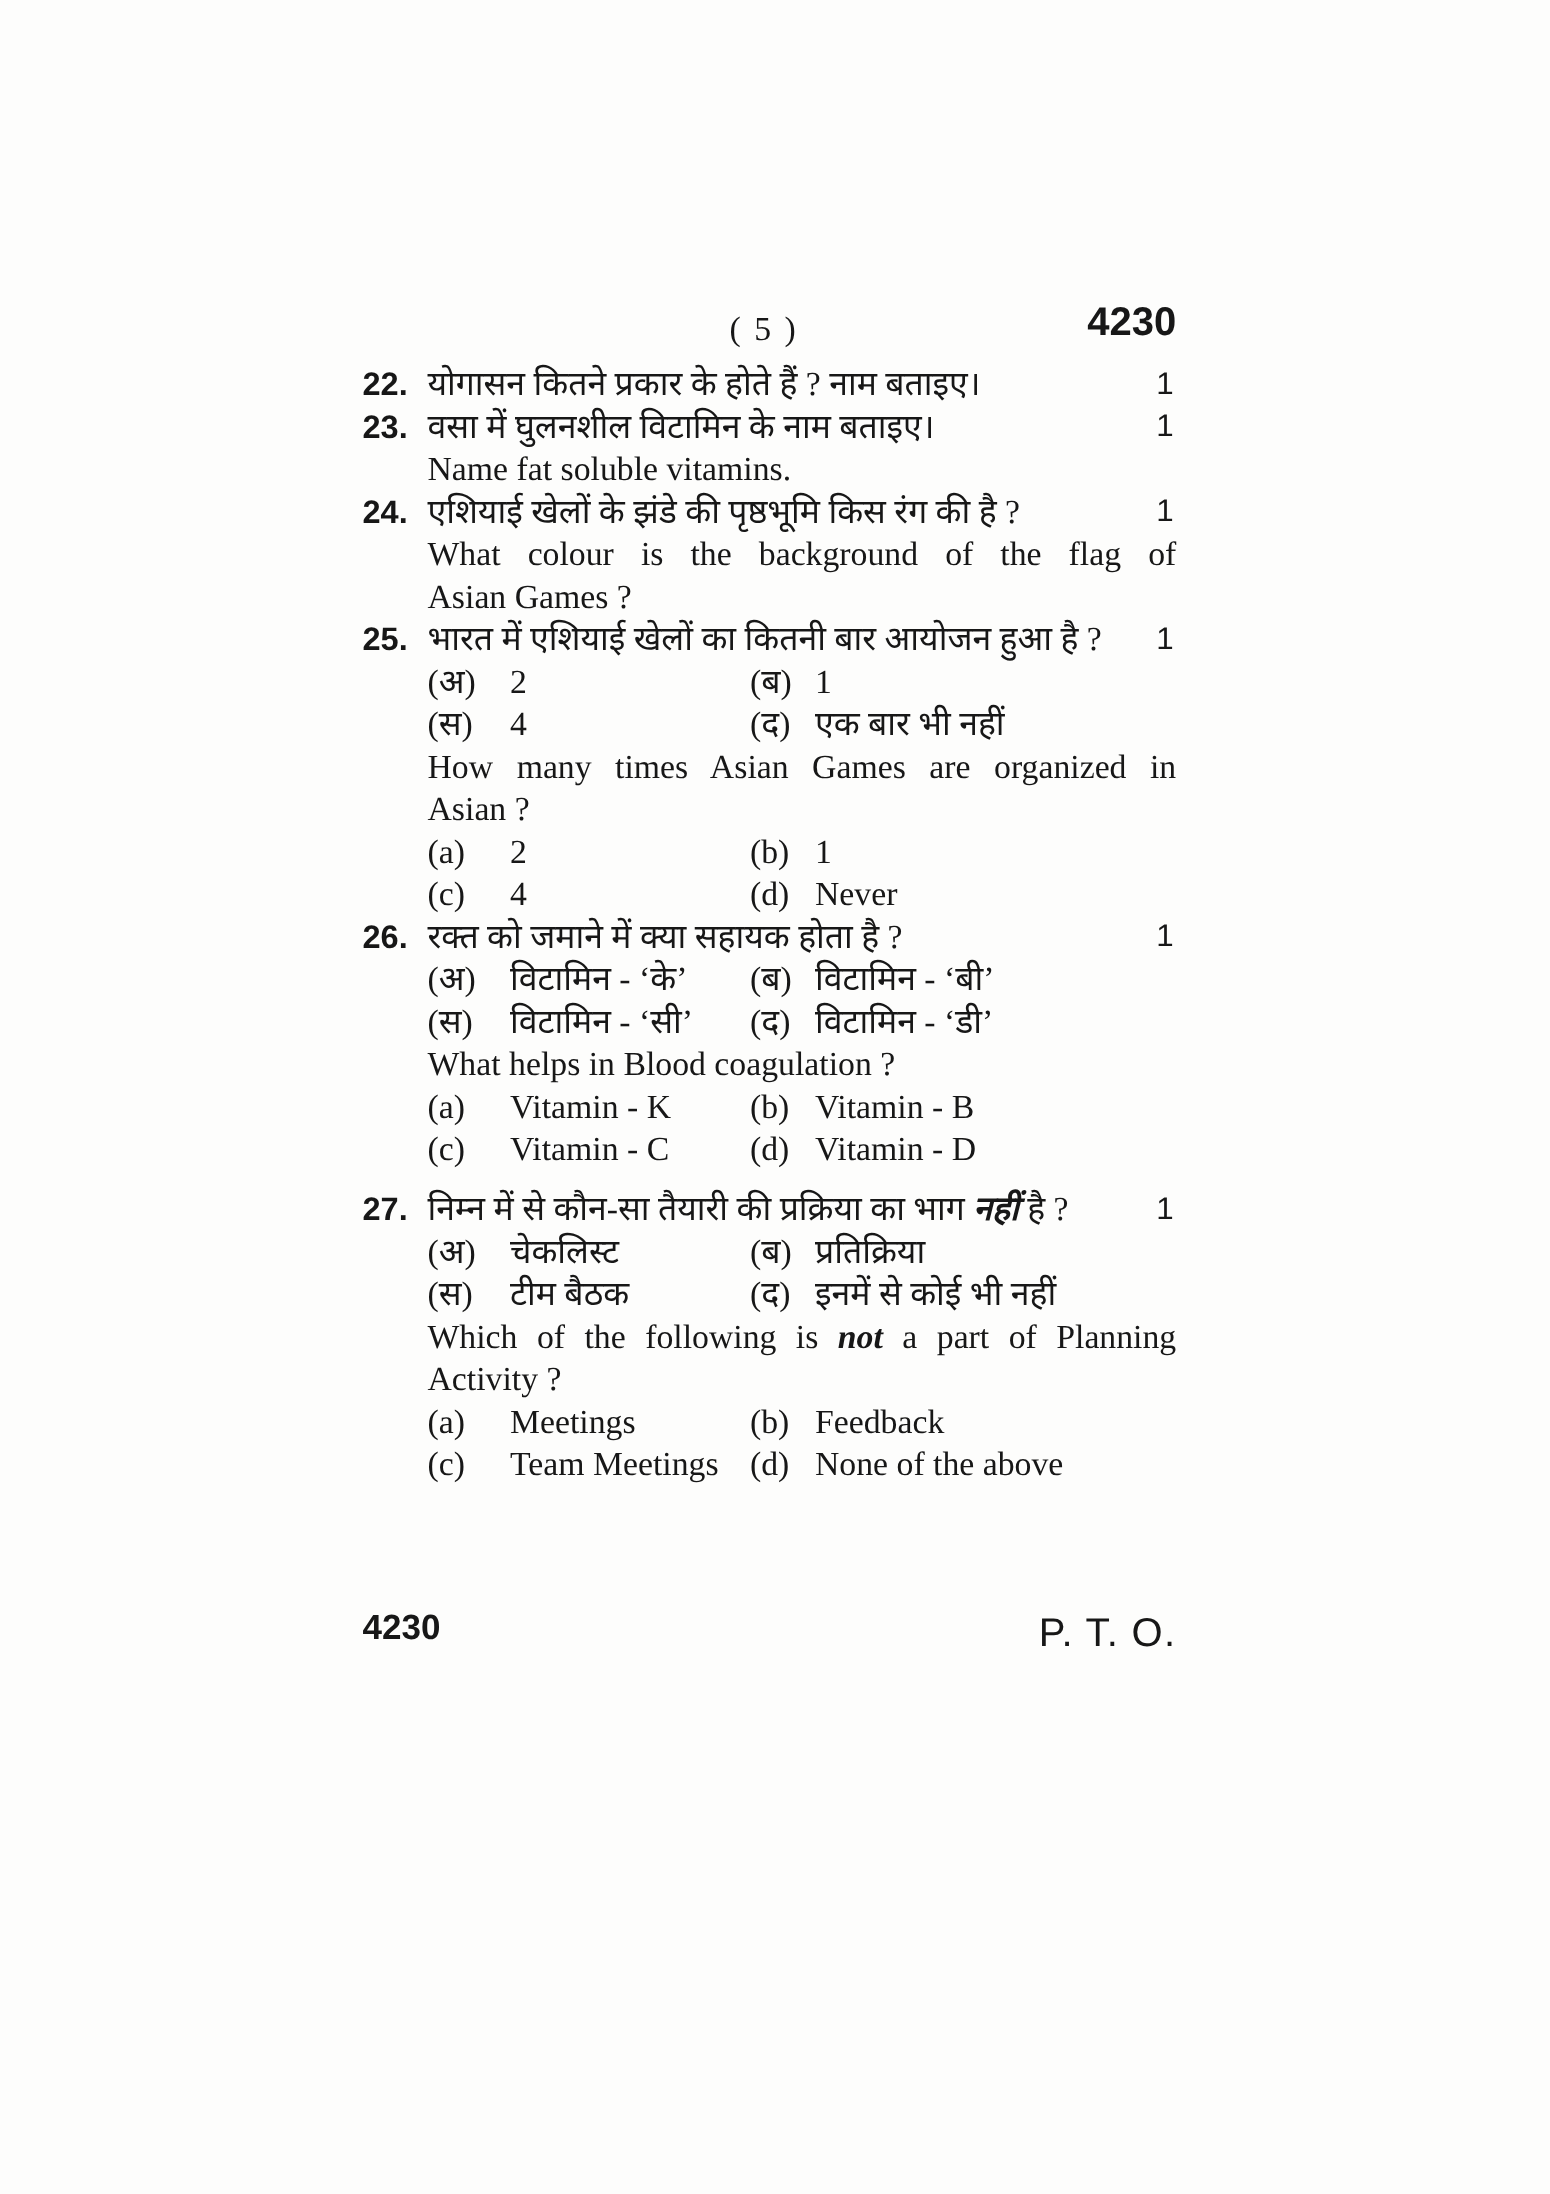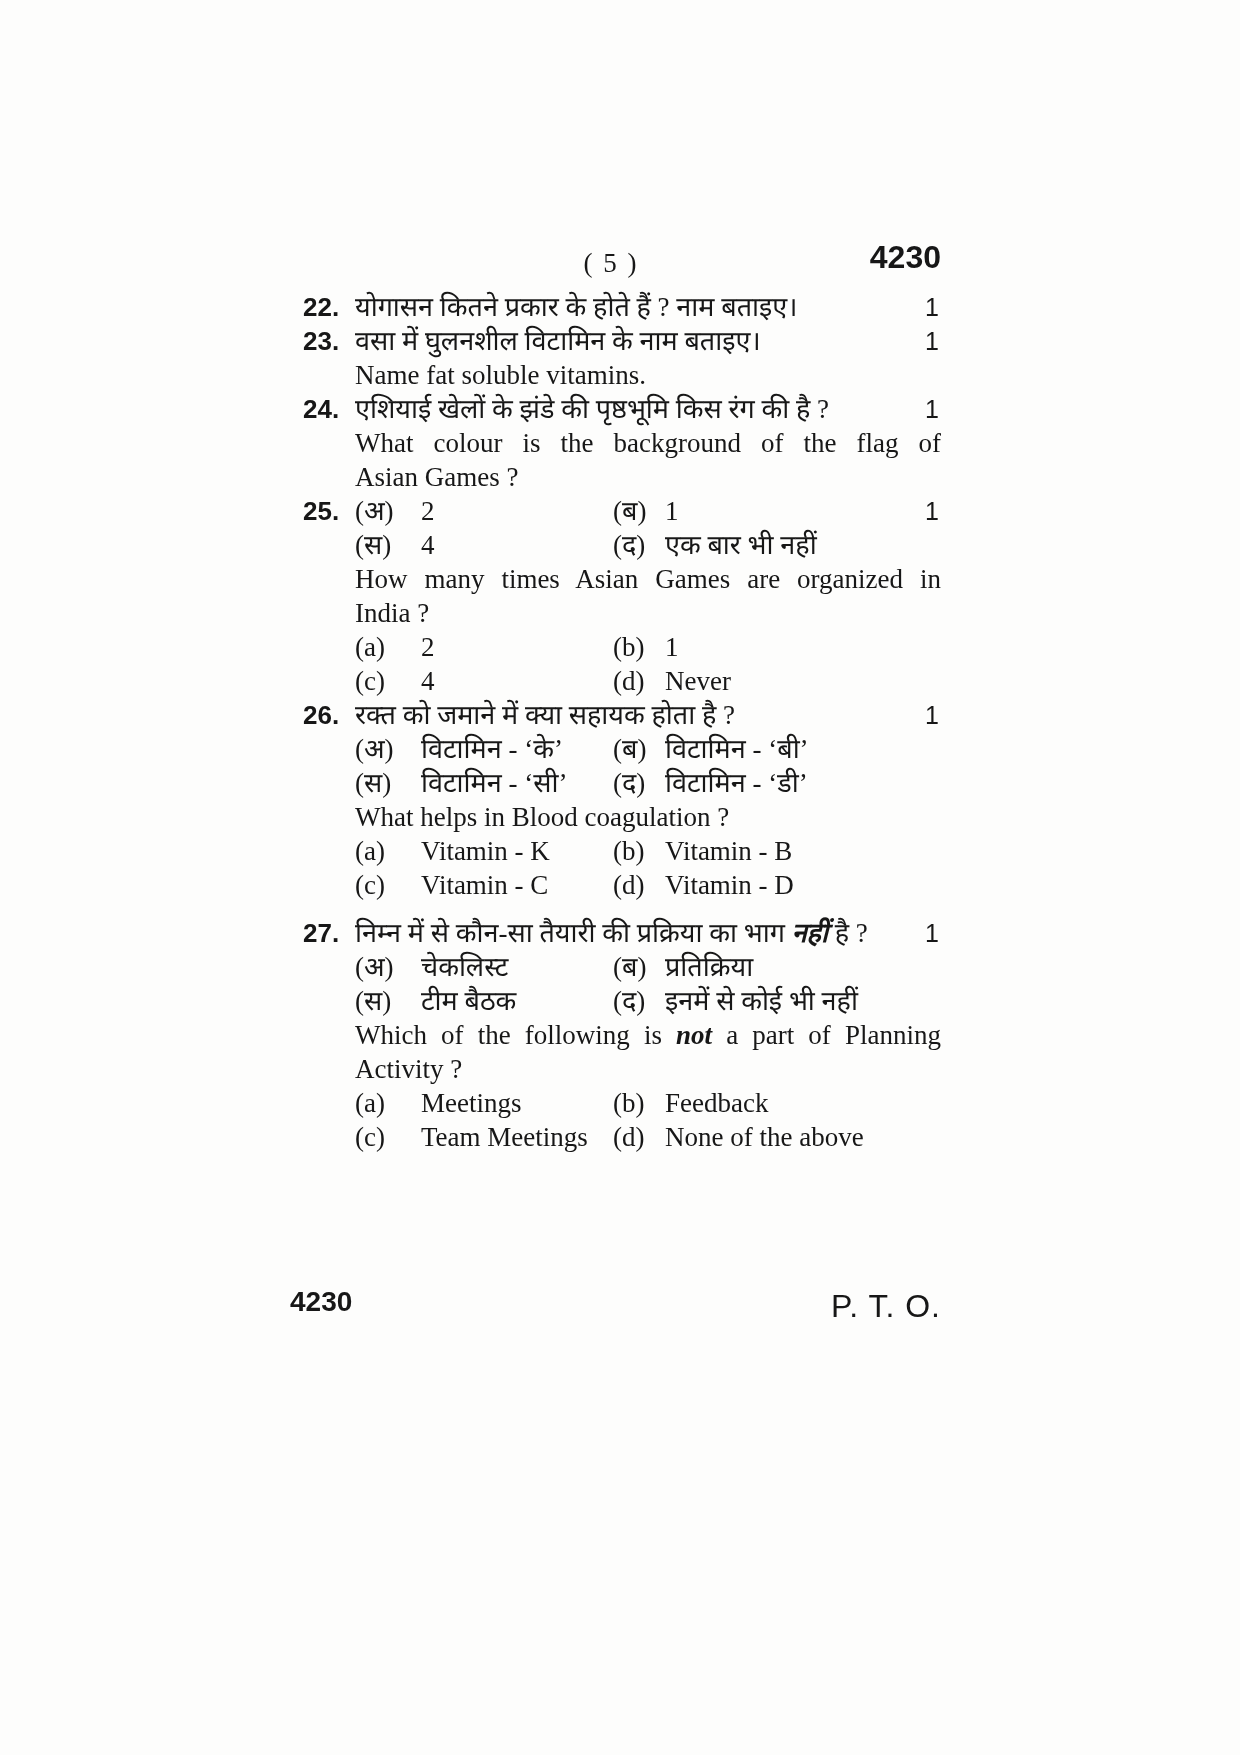--- a/index.html
+++ b/index.html
@@ -28,21 +28,21 @@
     letter-spacing: 2px;
   }
   .pcode {
     position: absolute; right: 0; top: -6px;
     font-family: "Liberation Sans", "DejaVu Sans", sans-serif;
     font-weight: bold; font-size: 32px;
   }
   
   .q { position: relative; }
   .q27gap { margin-top: 14px; }
-  .qrow { display: flex; margin-left: 13px; }
+  .qrow { display: flex; }
   .qnum {
     flex: none; width: 52px;
     font-family: "Liberation Sans", "DejaVu Sans", sans-serif;
     font-weight: bold; font-size: 26px;
   }
   .qbody { width: 599px; }
   .mark {
     position: absolute; right: 2px; top: 0;
     font-family: "Liberation Sans", "DejaVu Sans", sans-serif;
     font-size: 25px;
@@ -106,20 +106,21 @@
           <div>Asian Games ?</div>
         </div>
       </div>
     </div>
 
     <div class="q">
       <span class="mark">1</span>
       <div class="qrow">
         <span class="qnum">25.</span>
         <div class="qbody">
+          <div>भारत में एशियाई खेलों का कितनी बार आयोजन हुआ है ?</div>
           <div class="orow">
             <div class="oc oc1">
               <span class="olab">(अ)</span>
               <span>2</span>
             </div>
             <div class="oc oc2">
               <span class="olab">(ब)</span>
               <span>1</span>
             </div>
           </div>
@@ -127,21 +128,21 @@
             <div class="oc oc1">
               <span class="olab">(स)</span>
               <span>4</span>
             </div>
             <div class="oc oc2">
               <span class="olab">(द)</span>
               <span>एक बार भी नहीं</span>
             </div>
           </div>
           <div class="jline">How many times Asian Games are organized in</div>
-          <div>India ?</div>
+          <div>Asian ?</div>
           <div class="orow">
             <div class="oc oc1">
               <span class="olab">(a)</span>
               <span>2</span>
             </div>
             <div class="oc oc2">
               <span class="olab">(b)</span>
               <span>1</span>
             </div>
           </div>

